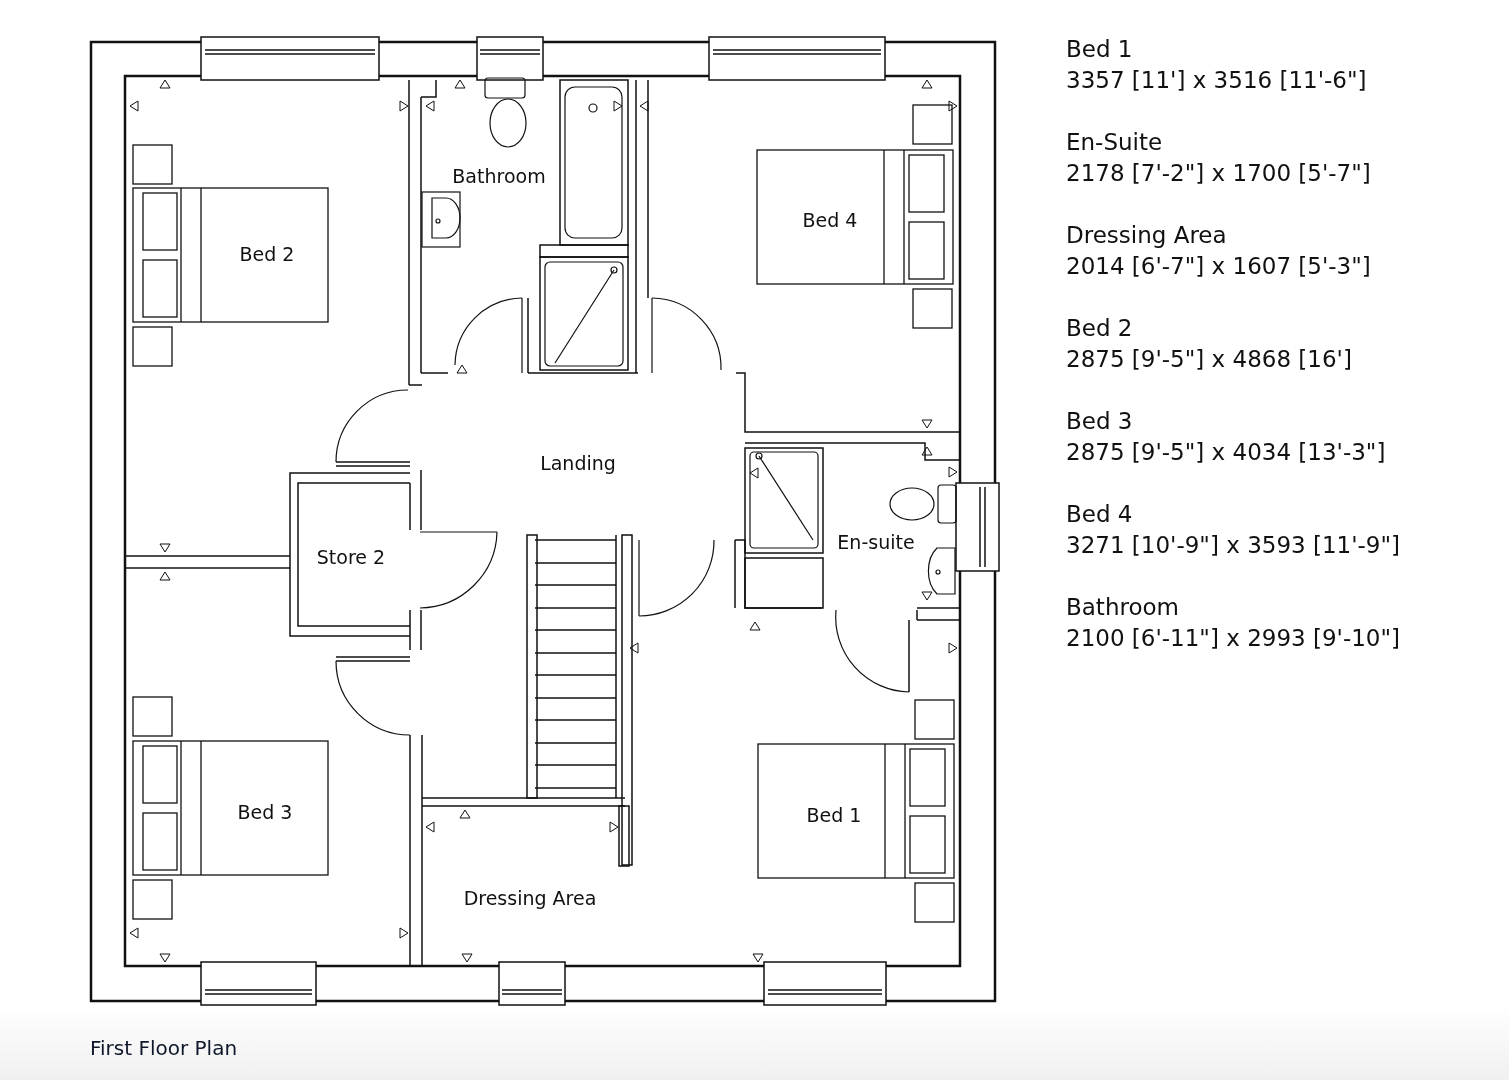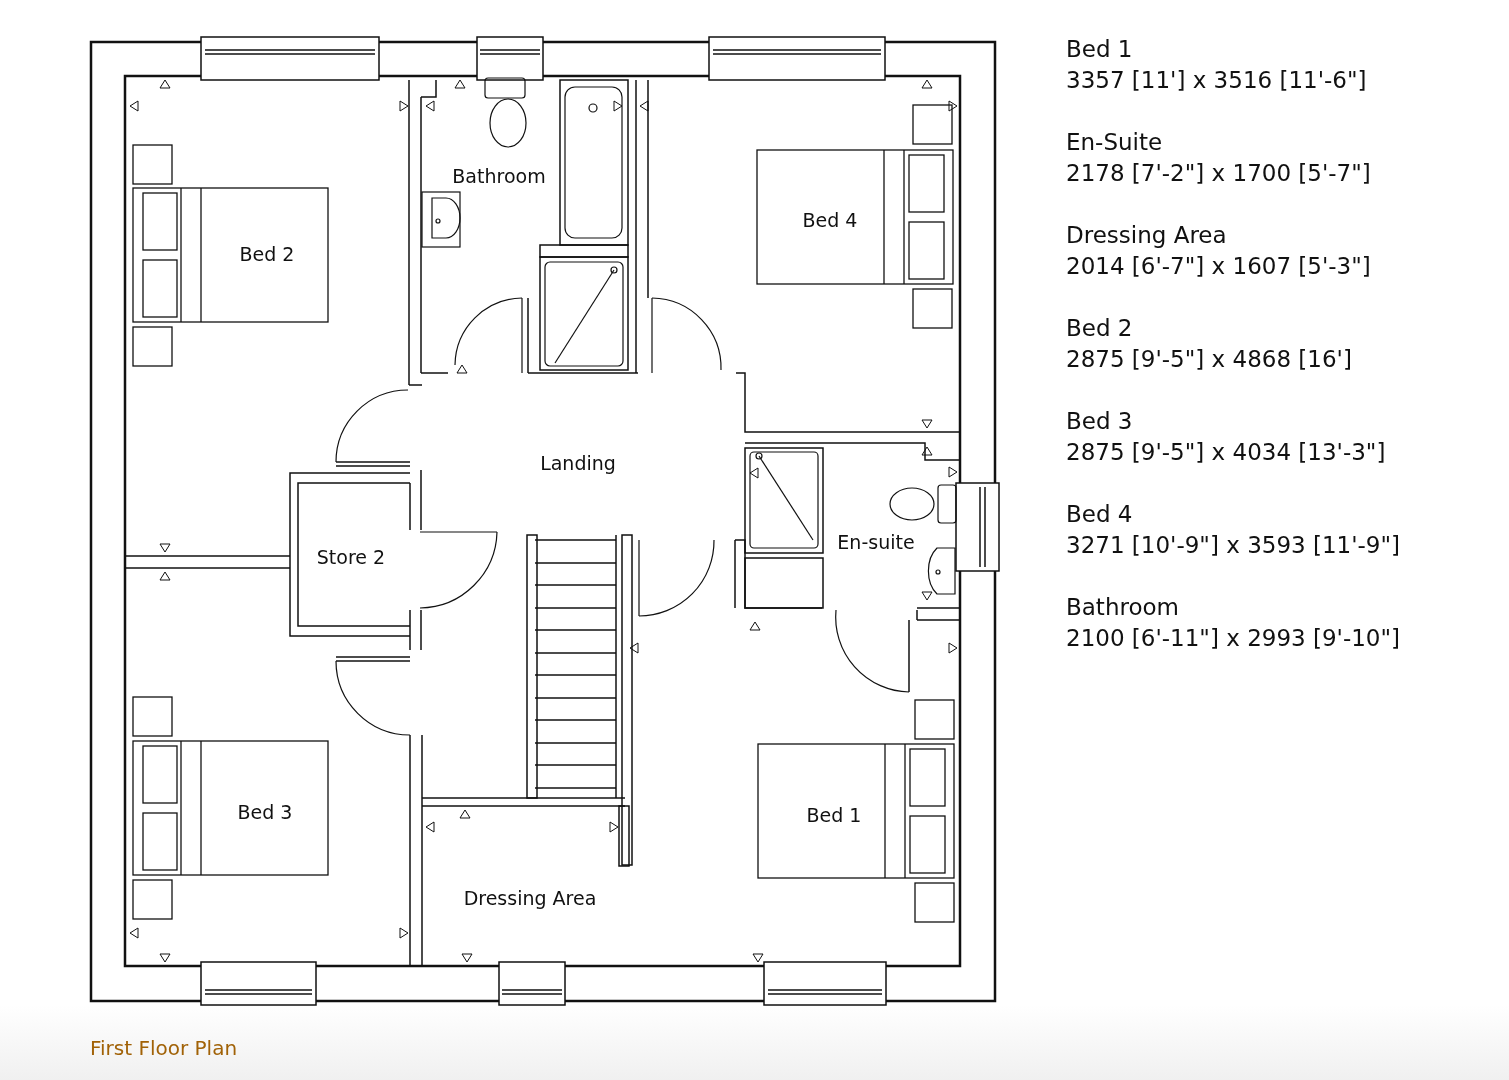--- a/index.html
+++ b/index.html
@@ -11,21 +11,21 @@
   #plan { position: absolute; left: 0; top: 0; }
   #plan text { font-family: "DejaVu Sans", sans-serif; fill: #111; }
   .legend {
     position: absolute; left: 1066px; top: 34px; width: 420px;
     font-family: "DejaVu Sans", sans-serif; font-size: 23px; line-height: 31px; color: #111;
   }
   .legend .room { margin-bottom: 31px; }
   .legend .room div { white-space: nowrap; }
   .caption {
     position: absolute; left: 90px; top: 1036px;
-    font-family: "DejaVu Sans", sans-serif; font-size: 20px; color: #a16207;
+    font-family: "DejaVu Sans", sans-serif; font-size: 20px; color: #0f172a;
   }
 </style>
 </head>
 <body>
 
 <svg id="plan" width="1040" height="1010" viewBox="0 0 1040 1010" xmlns="http://www.w3.org/2000/svg">
   <g fill="none" stroke="#111" stroke-width="1.5">
 
     <g>
       <rect x="91" y="42" width="904" height="959" stroke-width="2.5"></rect>

